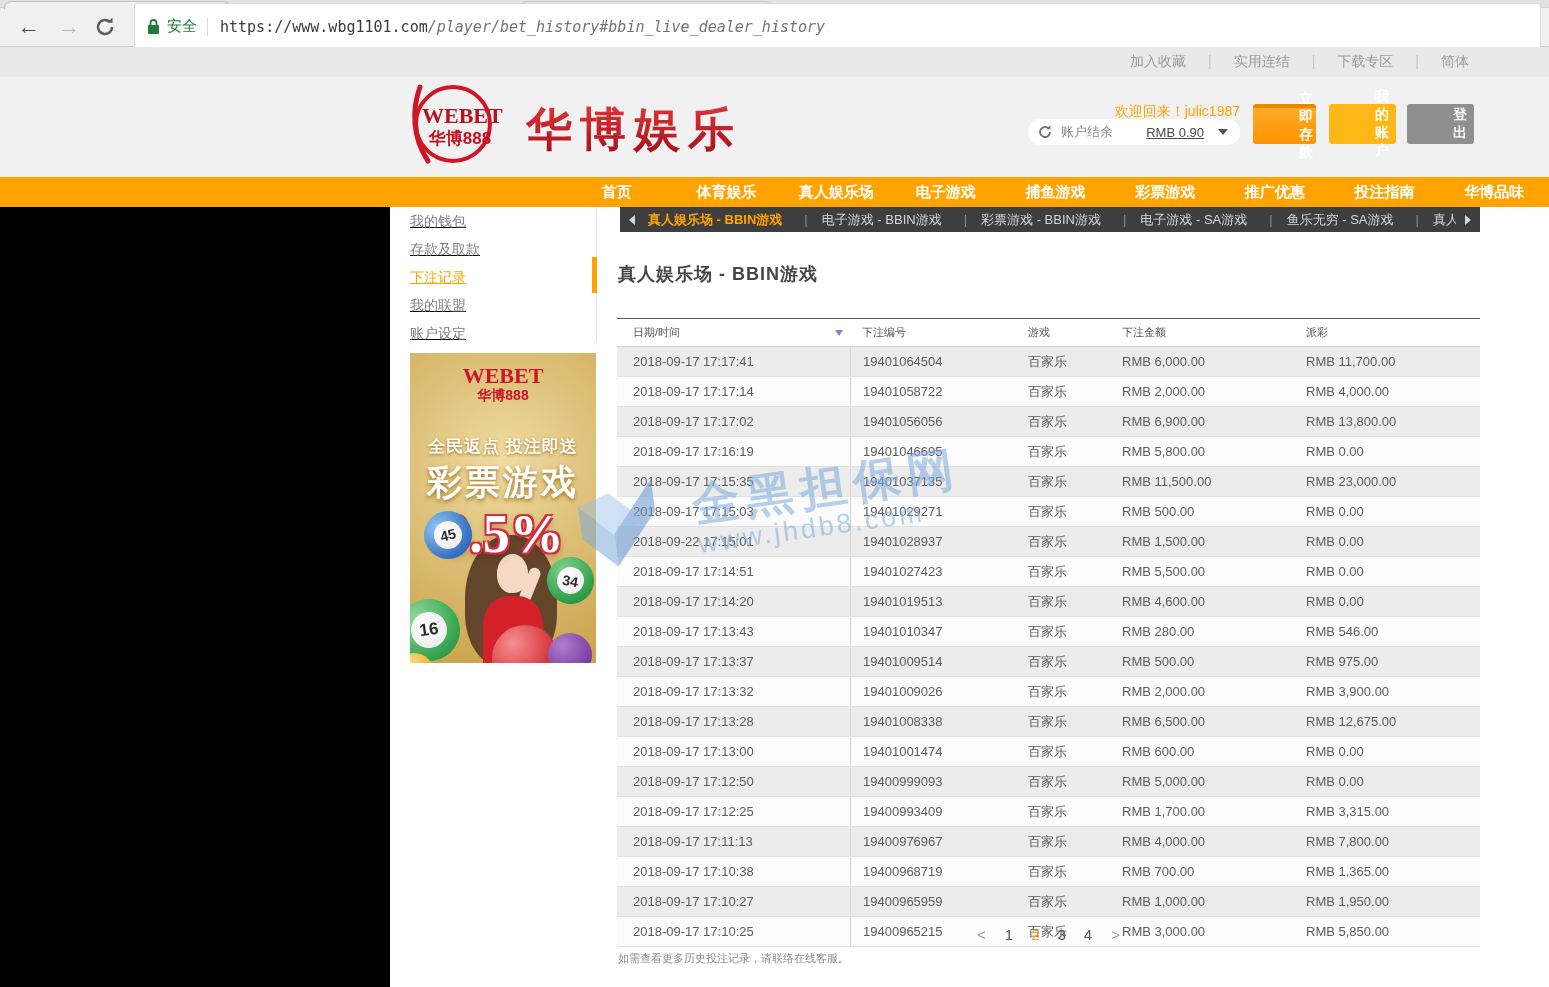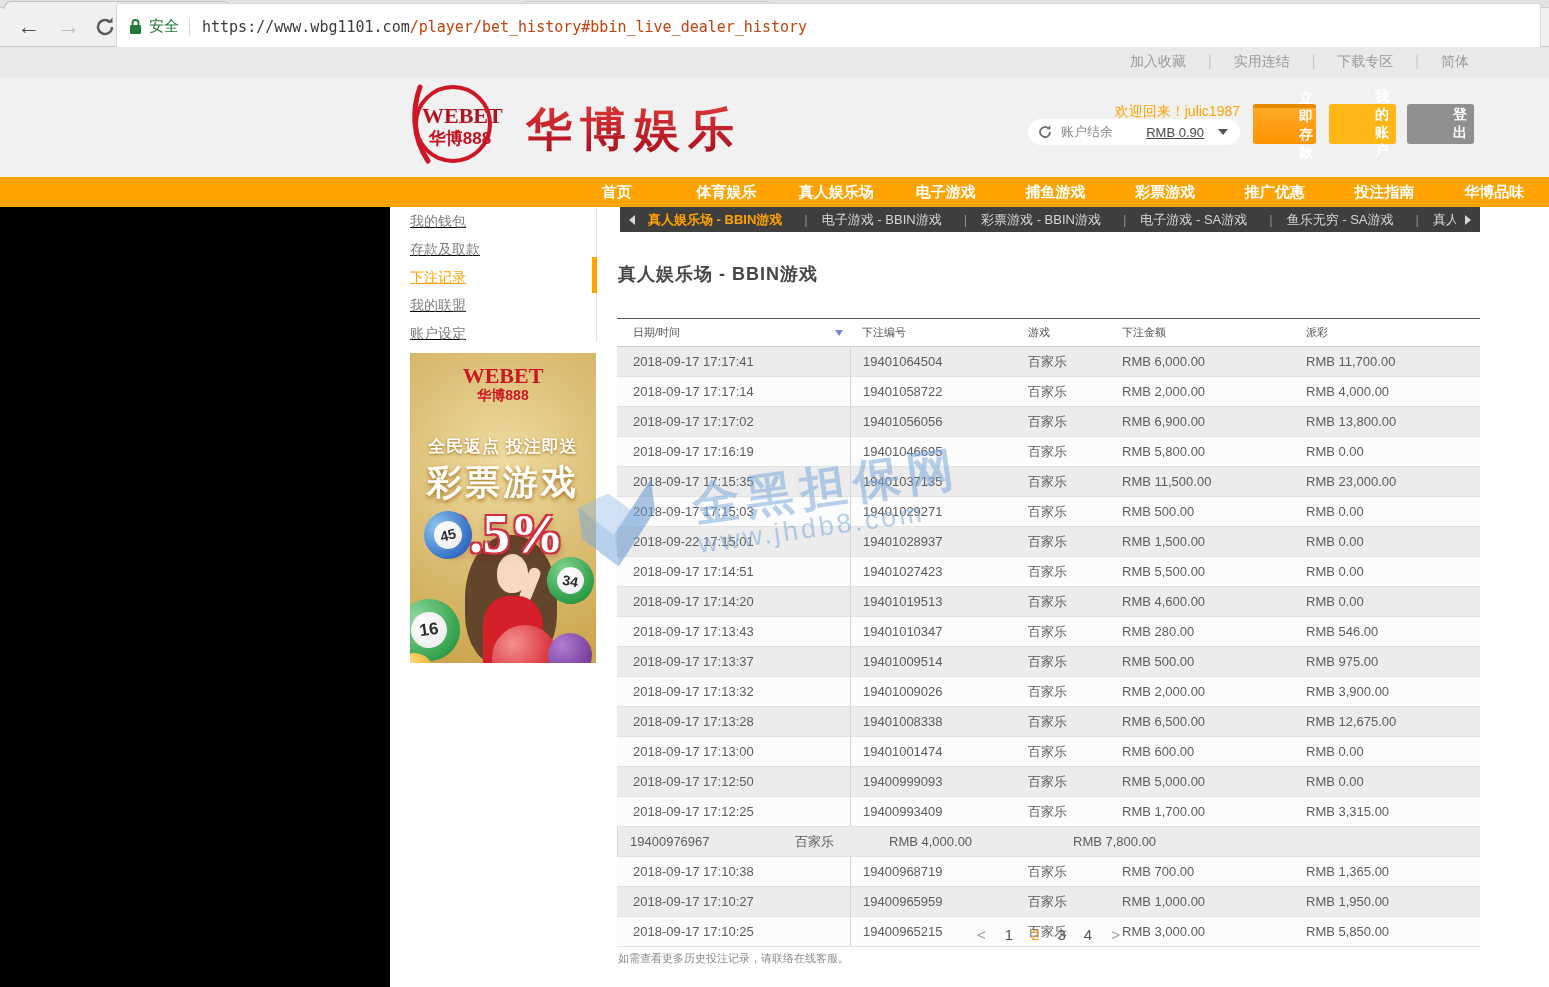--- a/index.html
+++ b/index.html
@@ -13,29 +13,29 @@
   .chrome{position:absolute;left:0;top:0;width:1549px;height:46px;background:#f0f0f0;border-bottom:1px solid #c9c9c9;}
   .chrome-tabstrip{position:absolute;left:0;top:0;width:100%;height:7px;background:#e2e2e2;border-bottom:1px solid #cfcfcf;}
   .tab-hint{position:absolute;left:4px;top:1px;width:225px;height:7px;border:1px solid #bdbdbd;border-bottom:none;border-radius:7px 7px 0 0;background:#f0f0f0;}
   .tab-hint2{position:absolute;left:520px;top:1px;width:250px;height:7px;border:1px solid #c9c9c9;border-bottom:none;border-radius:7px 7px 0 0;background:#e9e9e9;}
   .chrome-toolbar{position:absolute;left:0;top:7px;width:100%;height:39px;display:flex;align-items:center;}
   .nav-ico{font-size:23px;line-height:1;margin-left:17px;cursor:pointer;user-select:none;}
   .nav-back{color:#4d4d4d;}
   .nav-fwd{color:#bcbcbc;}
   .nav-reload{margin-left:14px;display:inline-flex;}
   .addressbar{
-    flex:1;margin-right:8px;height:29px;background:#fff;
+    margin-left:18px;flex:1;margin-right:8px;height:29px;background:#fff;
     border:1px solid #d8d8d8;border-radius:3px;display:flex;align-items:center;padding:8px 12px;
   }
   .lock-wrap{display:inline-flex;margin-right:7px;}
   .secure-label{color:#227a38;font-size:15px;margin-right:10px;}
   .addr-divider{width:1px;height:18px;background:#d9d9d9;margin-right:12px;}
   .url{font-family:"DejaVu Sans Mono","Liberation Mono",monospace;font-size:15px;white-space:nowrap;}
   .url-domain{color:#3a3a3a;}
-  .url-path{color:#c2410c;}
+  .url-path{color:#737373;font-style:italic;}
   
   .utilbar{position:absolute;left:0;top:47px;width:1549px;height:30px;background:#e9e9e9;}
   .utilbar-links{position:absolute;right:80px;top:0;height:30px;display:flex;align-items:center;font-size:14px;color:#9b9b9b;}
   .util-link{cursor:pointer;white-space:nowrap;}
   .util-link + .util-link::before{content:"|";color:#c4c4c4;margin:0 22px;cursor:default;}
   
   .siteheader{position:absolute;left:0;top:77px;width:1549px;height:100px;background:#f1f1f1;}
   .logo{position:absolute;left:408px;top:4px;width:340px;height:92px;cursor:pointer;}
   .logo-circle{position:absolute;left:0;top:4px;width:104px;height:84px;}
   .logo-ring{position:absolute;left:6px;top:0;width:78px;height:78px;border:4px solid #cf1626;border-radius:50%;box-sizing:border-box;}
@@ -405,20 +405,21 @@
 
       <div class="trow">
         <span class="col c1">2018-09-17 17:12:25</span>
         <span class="col c2">19400993409</span>
         <span class="col c3">百家乐</span>
         <span class="col c4">RMB 1,700.00</span>
         <span class="col c5">RMB 3,315.00</span>
       </div>
 
       <div class="trow">
+        <span class="col c1">2018-09-17 17:11:13</span>
         <span class="col c2">19400976967</span>
         <span class="col c3">百家乐</span>
         <span class="col c4">RMB 4,000.00</span>
         <span class="col c5">RMB 7,800.00</span>
       </div>
 
       <div class="trow">
         <span class="col c1">2018-09-17 17:10:38</span>
         <span class="col c2">19400968719</span>
         <span class="col c3">百家乐</span>

